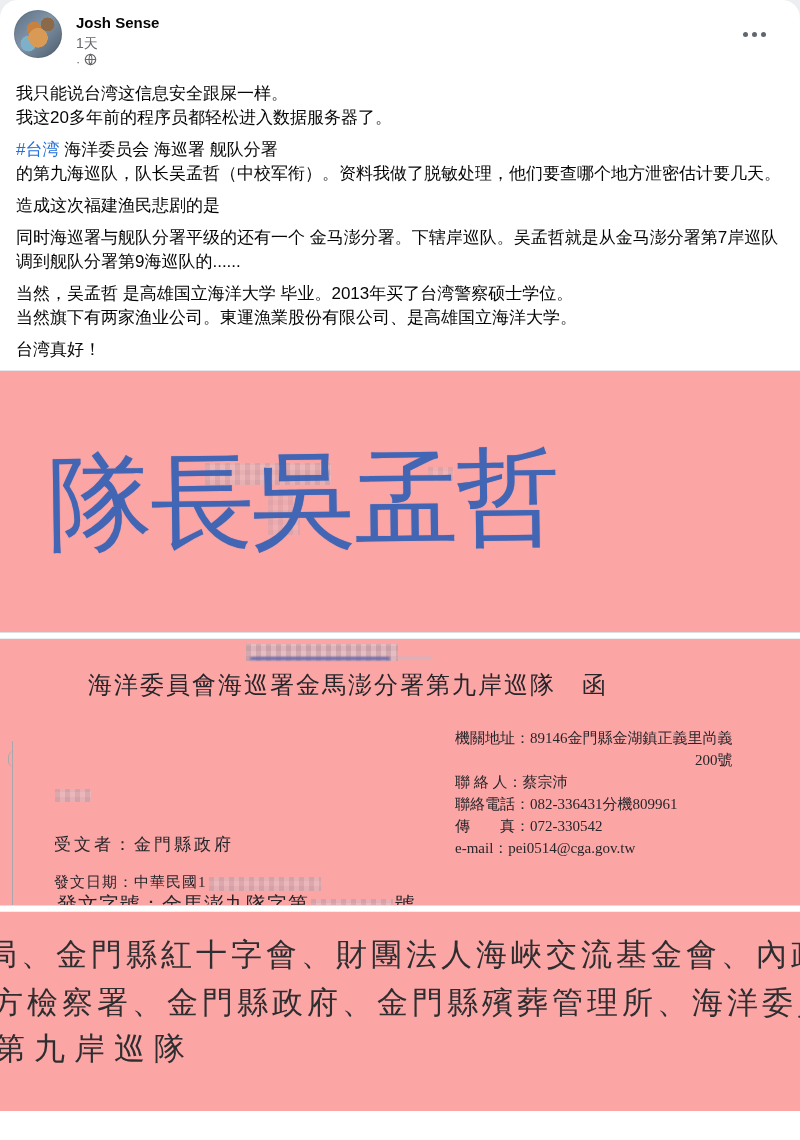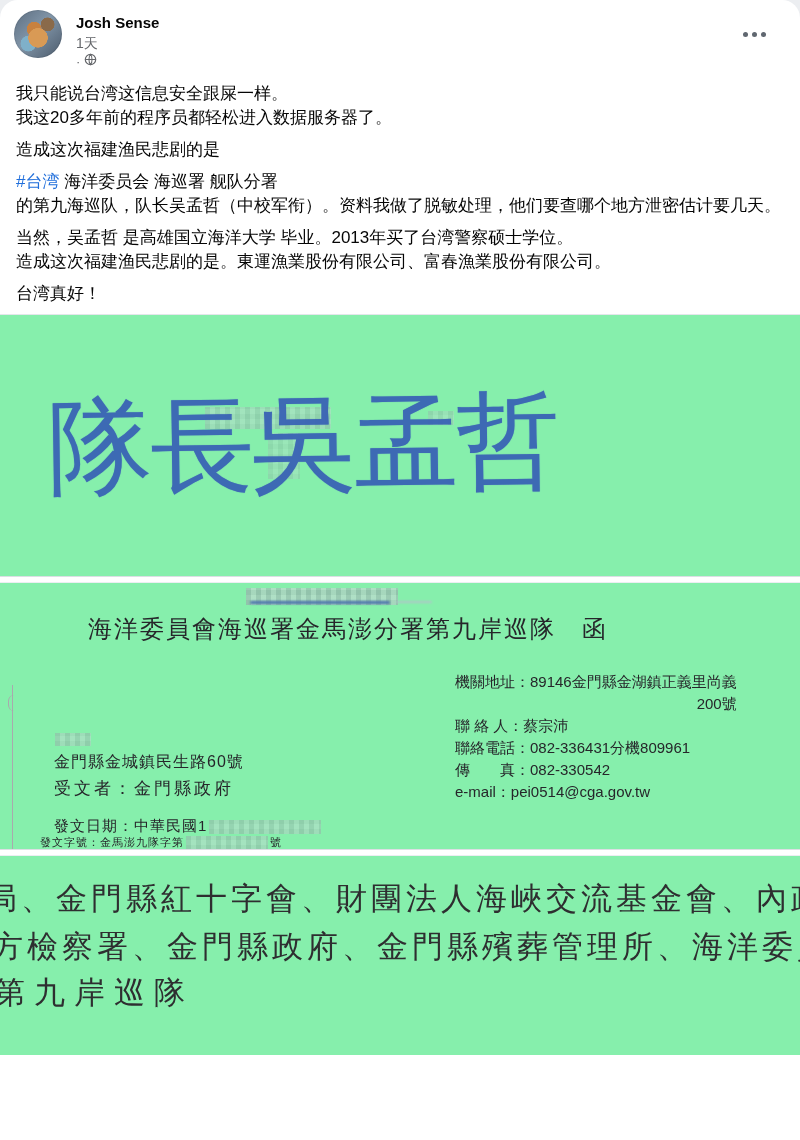--- a/index.html
+++ b/index.html
@@ -24,49 +24,49 @@
   .dots{width:5px;height:5px;border-radius:50%;background:#606770;box-shadow:9px 0 0 #606770,-9px 0 0 #606770;}
 
   
   .post-text{padding:6px 16px 0 16px;font-size:17px;line-height:24px;color:#050505;}
   .post-text p{margin:0 0 8px 0;}
   .hashtag{color:#216fdb;text-decoration:none;cursor:pointer;}
 
   
   .attachments{margin-top:4px;border-top:1px solid #e4e6eb;}
   .img-divider{height:5px;background:#fff;border-top:1px solid #dcdfe4;border-bottom:1px solid #eceef2;}
-  .attach-img{position:relative;overflow:hidden;background:#86efac;cursor:pointer;}
+  .attach-img{position:relative;overflow:hidden;background:#fca5a5;cursor:pointer;}
 
   
   .stamp-img{height:261px;}
   .stamp-text{position:absolute;left:48px;top:78px;font-family:"Liberation Serif","DejaVu Serif",serif;
     font-size:104px;line-height:1;color:#3a63b5;letter-spacing:-2px;transform:rotate(-0.8deg);
     text-shadow:0 0 1px rgba(58,99,181,.6);opacity:.95;white-space:nowrap;}
   .pixelate{background-image:
       repeating-linear-gradient(90deg, rgba(150,150,165,.45) 0 5px, rgba(205,205,215,.45) 5px 10px),
       repeating-linear-gradient(0deg, rgba(170,170,182,.40) 0 5px, rgba(220,220,228,.40) 5px 10px);}
   .stamp-redact1{position:absolute;left:205px;top:92px;width:126px;height:22px;opacity:.55;}
   .stamp-redact2{position:absolute;left:268px;top:118px;width:32px;height:46px;opacity:.4;}
   .stamp-redact3{position:absolute;left:428px;top:96px;width:26px;height:14px;opacity:.45;}
 
   
-  .letter-img{height:266px;font-family:Liberation Sans, sans-serif;color:#26262a;}
+  .letter-img{height:266px;font-family:Liberation Serif, serif;color:#26262a;}
   .sig-blur{position:absolute;left:246px;top:5px;width:152px;height:17px;opacity:.8;}
   .sig-line{position:absolute;left:4px;bottom:1px;width:140px;height:3px;background:#4156ae;border-radius:2px;filter:blur(1.1px);}
   .sig-line2{position:absolute;right:-34px;bottom:2px;width:36px;height:2px;background:#b9bdd0;border-radius:2px;filter:blur(1px);}
   .letter-title{position:absolute;left:88px;top:30px;font-size:24px;letter-spacing:2px;white-space:nowrap;}
   .contact-block{position:absolute;left:455px;top:88px;font-size:15px;line-height:22px;white-space:nowrap;}
   .contact-indent{padding-left:90px;text-align:right;}
   .left-vline{position:absolute;left:12px;top:102px;bottom:0;width:1px;background:#a9a9ad;}
   .left-vtick{position:absolute;left:8px;top:112px;width:8px;height:16px;border-left:1px solid #a9a9ad;border-radius:6px 0 0 6px;}
   .addr-redact{position:absolute;left:55px;top:150px;width:36px;height:13px;opacity:.6;}
   .street-addr{position:absolute;left:54px;top:169px;font-size:16px;letter-spacing:1px;}
   .recipient-line{position:absolute;left:54px;top:194px;font-size:17px;letter-spacing:3px;}
   .doc-meta{position:absolute;left:54px;top:234px;font-size:15px;letter-spacing:1px;white-space:nowrap;}
-  .doc-meta2{position:absolute;left:40px;top:252px;font-size:11px;letter-spacing:1px;white-space:nowrap;}
+  .doc-meta2{position:absolute;left:57px;top:252px;font-size:20px;letter-spacing:1px;white-space:nowrap;}
   .inline-redact{display:inline-block;vertical-align:middle;height:14px;opacity:.6;margin:0 2px;}
   .w110{width:112px;} .w80{width:82px;}
 
   
   .recipients-img{height:199px;font-family:"Liberation Serif","DejaVu Serif",serif;color:#2e2e30;}
   .rec-line{position:absolute;font-size:31px;letter-spacing:4px;white-space:nowrap;}
   .rec-line1{left:-14px;top:22px;}
   .rec-line2{left:-8px;top:70px;}
   .rec-line3{left:-6px;top:116px;letter-spacing:9px;}
 </style>
@@ -91,28 +91,29 @@
     <button class="more-btn">
       <span class="dots"></span>
     </button>
   </div>
 
   <div class="post-text">
     <p>
       <span>我只能说台湾这信息安全跟屎一样。</span><br>
       <span>我这20多年前的程序员都轻松进入数据服务器了。</span>
     </p>
-    <p>造成这次福建渔民悲剧的是</p>
     <p>
       <a class="hashtag">#台湾</a><span> 海洋委员会 海巡署 舰队分署</span><br>
       <span>的第九海巡队，队长吴孟哲（中校军衔）。资料我做了脱敏处理，他们要查哪个地方泄密估计要几天。</span>
     </p>
+    <p>造成这次福建渔民悲剧的是</p>
+    <p>同时海巡署与舰队分署平级的还有一个 金马澎分署。下辖岸巡队。吴孟哲就是从金马澎分署第7岸巡队调到舰队分署第9海巡队的......</p>
     <p>
       <span>当然，吴孟哲 是高雄国立海洋大学 毕业。2013年买了台湾警察硕士学位。</span><br>
-      <span>造成这次福建渔民悲剧的是。東運漁業股份有限公司、富春漁業股份有限公司。</span>
+      <span>当然旗下有两家渔业公司。東運漁業股份有限公司、是高雄国立海洋大学。</span>
     </p>
     <p>台湾真好！</p>
   </div>
 
   <div class="attachments">
 
     <div class="attach-img stamp-img">
       <div class="pixelate stamp-redact1"></div>
       <div class="pixelate stamp-redact2"></div>
       <div class="pixelate stamp-redact3"></div>
@@ -126,28 +127,27 @@
         <div class="sig-line"></div>
         <div class="sig-line2"></div>
       </div>
       <div class="letter-title">海洋委員會海巡署金馬澎分署第九岸巡隊　函</div>
 
       <div class="contact-block">
         <div><span>機關地址：</span><span>89146金門縣金湖鎮正義里尚義</span></div>
         <div class="contact-indent"><span>200號</span></div>
         <div><span>聯 絡 人：</span><span>蔡宗沛</span></div>
         <div><span>聯絡電話：</span><span>082-336431分機809961</span></div>
-        <div><span>傳　　真：</span><span>082-330542</span></div>
+        <div><span>傳　　真：</span><span>072-330542</span></div>
         <div><span>e-mail：</span><span>pei0514@cga.gov.tw</span></div>
       </div>
 
       <div class="left-vline"></div>
       <div class="left-vtick"></div>
       <div class="pixelate addr-redact"></div>
-      <div class="street-addr">金門縣金城鎮民生路60號</div>
       <div class="recipient-line">受文者：金門縣政府</div>
       <div class="doc-meta">
         <span>發文日期：中華民國1</span><span class="pixelate inline-redact w110"></span>
       </div>
       <div class="doc-meta2">
         <span>發文字號：金馬澎九隊字第</span><span class="pixelate inline-redact w80"></span><span>號</span>
       </div>
     </div>
 
     <div class="img-divider"></div>

